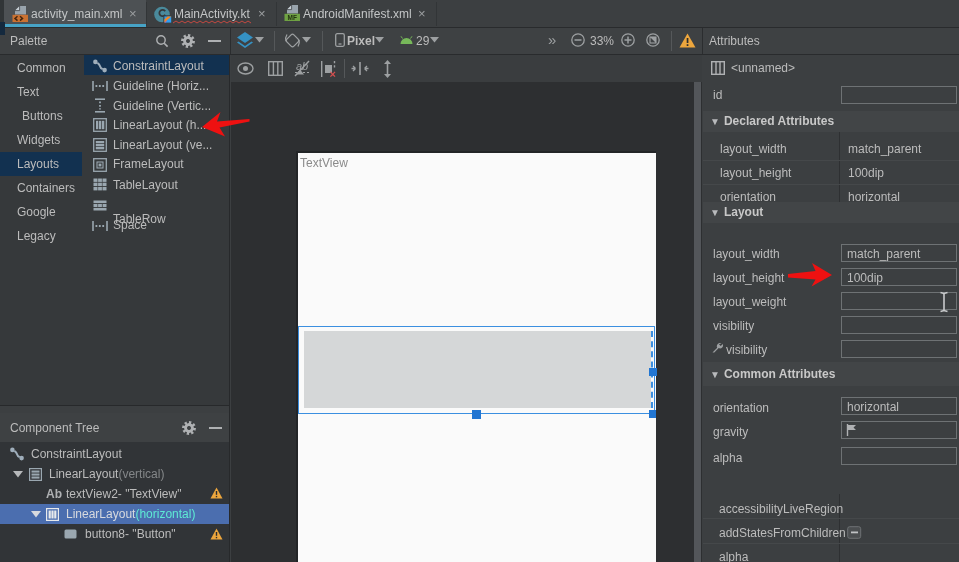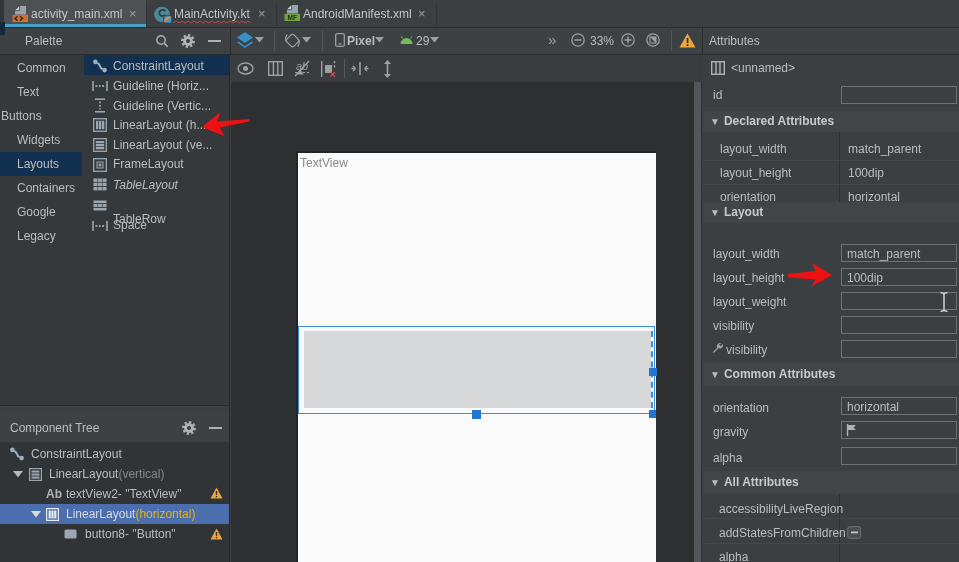--- a/index.html
+++ b/index.html
@@ -54,21 +54,21 @@
     <path d="M7.6 1 L7.6 5.6 L3 5.6" fill="none" stroke="#41464a" stroke-width="0.8"></path>
     <rect x="0.5" y="9.8" width="15.5" height="7.2" fill="#6fa243"></rect>
     <text x="8.2" y="15.8" font-size="6.5" font-weight="bold" fill="#233312" text-anchor="middle">MF</text>
   </svg>
   <div class="abs" style="left:303px;top:7px;color:#c3c5c6;">AndroidManifest.xml</div>
   <div class="abs" style="left:418px;top:6px;color:#9c9fa1;font-size:13px;">×</div>
 
   <div class="abs" style="left:0;top:28px;width:959px;height:26px;background:#3e4143;border-bottom:1px solid #292b2d;"></div>
   <div class="abs" style="left:230px;top:28px;width:1px;height:26px;background:#2b2d2f;"></div>
   <div class="abs" style="left:702px;top:28px;width:1px;height:26px;background:#2b2d2f;"></div>
-  <div class="abs" style="left:10px;top:34px;margin-left:15px;">Palette</div>
+  <div class="abs" style="left:10px;top:34px;">Palette</div>
 
   <svg class="ic" style="left:155px;top:34px;" width="14" height="14" viewBox="0 0 14 14">
     <circle cx="6" cy="6" r="4.2" fill="none" stroke="#afb1b3" stroke-width="1.4"></circle>
     <line x1="9.2" y1="9.2" x2="12.6" y2="12.6" stroke="#afb1b3" stroke-width="1.6"></line>
   </svg>
 
   <svg class="ic" style="left:181px;top:34px;" width="14" height="14" viewBox="0 0 14 14">
     <path d="M13.85 5.58 L13.85 8.42 L11.80 7.99 L11.10 9.69 L12.85 10.84 L10.84 12.85 L9.69 11.10 L7.99 11.80 L8.42 13.85 L5.58 13.85 L6.01 11.80 L4.31 11.10 L3.16 12.85 L1.15 10.84 L2.90 9.69 L2.20 7.99 L0.15 8.42 L0.15 5.58 L2.20 6.01 L2.90 4.31 L1.15 3.16 L3.16 1.15 L4.31 2.90 L6.01 2.20 L5.58 0.15 L8.42 0.15 L7.99 2.20 L9.69 2.90 L10.84 1.15 L12.85 3.16 L11.10 4.31 L11.80 6.01 Z M9.00 7.00 L8.85 6.23 L8.41 5.59 L7.77 5.15 L7.00 5.00 L6.23 5.15 L5.59 5.59 L5.15 6.23 L5.00 7.00 L5.15 7.77 L5.59 8.41 L6.23 8.85 L7.00 9.00 L7.77 8.85 L8.41 8.41 L8.85 7.77 L9.00 7.00 Z" fill="#afb1b3" fill-rule="evenodd" transform="rotate(11 7 7)"></path>
   </svg>
   <div class="abs" style="left:208px;top:40px;width:13px;height:2px;background:#afb1b3;"></div>
@@ -138,49 +138,49 @@
   <div class="abs" style="left:0;top:55px;width:230px;height:350px;background:#36393b;"></div>
   <div class="abs" style="left:0;top:405px;width:230px;height:1px;background:#27292b;"></div>
   <div class="abs" style="left:0;top:406px;width:230px;height:7px;background:#3c3f41;"></div>
   <div class="abs" style="left:229px;top:55px;width:1px;height:507px;background:#27292b;"></div>
 
   <div class="abs" style="left:0;top:152px;width:82px;height:24px;background:#123150;"></div>
   <div class="abs" style="left:84px;top:55px;width:145px;height:20px;background:#123150;"></div>
 
   <div class="abs" style="left:17px;top:61px;">Common</div>
   <div class="abs" style="left:17px;top:85px;">Text</div>
-  <div class="abs" style="left:1px;top:109px;">Buttons</div>
+  <div class="abs" style="left:22px;top:109px;">Buttons</div>
   <div class="abs" style="left:17px;top:133px;">Widgets</div>
   <div class="abs" style="left:17px;top:157px;">Layouts</div>
   <div class="abs" style="left:17px;top:181px;">Containers</div>
   <div class="abs" style="left:17px;top:205px;">Google</div>
   <div class="abs" style="left:17px;top:229px;">Legacy</div>
 
   <div class="abs" style="left:113px;top:59px;">ConstraintLayout</div>
   <div class="abs" style="left:113px;top:79px;">Guideline (Horiz...</div>
   <div class="abs" style="left:113px;top:99px;">Guideline (Vertic...</div>
   <div class="abs" style="left:113px;top:118px;">LinearLayout (h...</div>
   <div class="abs" style="left:113px;top:138px;">LinearLayout (ve...</div>
   <div class="abs" style="left:113px;top:157px;">FrameLayout</div>
-  <div class="abs" style="left:113px;top:178px;font-style:italic;">TableLayout</div>
+  <div class="abs" style="left:113px;top:178px;">TableLayout</div>
   <div class="abs" style="left:113px;top:212px;">TableRow</div>
   <div class="abs" style="left:113px;top:218px;">Space</div>
 
   <div class="abs" style="left:0;top:413px;width:229px;height:29px;background:#3e4143;"></div>
   <div class="abs" style="left:10px;top:421px;">Component Tree</div>
   <svg class="ic" style="left:182px;top:421px;" width="14" height="14" viewBox="0 0 14 14">
     <path d="M13.85 5.58 L13.85 8.42 L11.80 7.99 L11.10 9.69 L12.85 10.84 L10.84 12.85 L9.69 11.10 L7.99 11.80 L8.42 13.85 L5.58 13.85 L6.01 11.80 L4.31 11.10 L3.16 12.85 L1.15 10.84 L2.90 9.69 L2.20 7.99 L0.15 8.42 L0.15 5.58 L2.20 6.01 L2.90 4.31 L1.15 3.16 L3.16 1.15 L4.31 2.90 L6.01 2.20 L5.58 0.15 L8.42 0.15 L7.99 2.20 L9.69 2.90 L10.84 1.15 L12.85 3.16 L11.10 4.31 L11.80 6.01 Z M9.00 7.00 L8.85 6.23 L8.41 5.59 L7.77 5.15 L7.00 5.00 L6.23 5.15 L5.59 5.59 L5.15 6.23 L5.00 7.00 L5.15 7.77 L5.59 8.41 L6.23 8.85 L7.00 9.00 L7.77 8.85 L8.41 8.41 L8.85 7.77 L9.00 7.00 Z" fill="#afb1b3" fill-rule="evenodd" transform="rotate(11 7 7)"></path>
   </svg>
   <div class="abs" style="left:209px;top:427px;width:13px;height:2px;background:#afb1b3;"></div>
   <div class="abs" style="left:0;top:442px;width:229px;height:120px;background:#313437;"></div>
   <div class="abs" style="left:0;top:504px;width:229px;height:20px;background:#4b6eaf;"></div>
   <div class="abs" style="left:31px;top:447px;">ConstraintLayout</div>
   <div class="abs" style="left:49px;top:467px;">LinearLayout<span style="color:#848789">(vertical)</span></div>
   <div class="abs" style="left:66px;top:487px;">textView2- "TextView"</div>
-  <div class="abs" style="left:66px;top:507px;color:#d8dade;">LinearLayout<span style="color:#eab308">(horizontal)</span></div>
+  <div class="abs" style="left:66px;top:507px;color:#d8dade;">LinearLayout<span style="color:#5eead4">(horizontal)</span></div>
   <div class="abs" style="left:85px;top:527px;">button8- "Button"</div>
 
   <div class="abs" style="left:231px;top:55px;width:471px;height:27px;background:#3a3d3f;"></div>
   <div class="abs" style="left:231px;top:82px;width:471px;height:480px;background:#2d2f31;"></div>
   <div class="abs" style="left:694px;top:82px;width:7px;height:480px;background:#53565a;"></div>
 
   <svg class="ic" style="left:237px;top:62px;" width="17" height="13" viewBox="0 0 17 13">
     <ellipse cx="8.5" cy="6.5" rx="7.5" ry="5.5" fill="none" stroke="#9da0a2" stroke-width="1.4"></ellipse>
     <circle cx="8.5" cy="6.5" r="2.5" fill="#9da0a2"></circle>
   </svg>
@@ -277,21 +277,20 @@
   <div class="lbl" style="left:847px;top:400px;">horizontal</div>
   <div class="lbl" style="left:713px;top:425px;">gravity</div>
   <div class="fieldbox" style="left:841px;top:421px;width:116px;height:18px;"></div>
   <svg class="ic" style="left:846px;top:424px;" width="11" height="12" viewBox="0 0 11 12">
     <line x1="1.5" y1="0" x2="1.5" y2="12" stroke="#afb1b3" stroke-width="1.4"></line>
     <path d="M2 1 h8 l-2.5 2.5 2.5 2.5 h-8 z" fill="#afb1b3"></path>
   </svg>
   <div class="lbl" style="left:713px;top:451px;">alpha</div>
   <div class="fieldbox" style="left:841px;top:447px;width:116px;height:18px;"></div>
 
-  <div class="sechead" style="top:471px;height:23px;line-height:23px;"><span style="margin-left:7px;font-size:10px;color:#b8babc;">▼</span><span style="margin-left:4px;">All Attributes</span></div>
   <div class="abs" style="left:839px;top:494px;width:1px;height:68px;background:#2e3032;"></div>
   <div class="lbl" style="left:719px;top:502px;">accessibilityLiveRegion</div>
   <div class="abs" style="left:703px;top:518px;width:256px;height:1px;background:#45484a;"></div>
   <div class="lbl" style="left:719px;top:526px;">addStatesFromChildren</div>
   <svg class="ic" style="left:847px;top:526px;" width="15" height="13" viewBox="0 0 15 13">
     <rect x="0.7" y="0.7" width="13" height="11.6" rx="2" fill="#4b4e50" stroke="#6e7274" stroke-width="1"></rect>
     <rect x="4" y="5.5" width="7" height="1.8" fill="#c0c2c4"></rect>
   </svg>
   <div class="abs" style="left:703px;top:543px;width:256px;height:1px;background:#45484a;"></div>
   <div class="lbl" style="left:719px;top:550px;">alpha</div>

